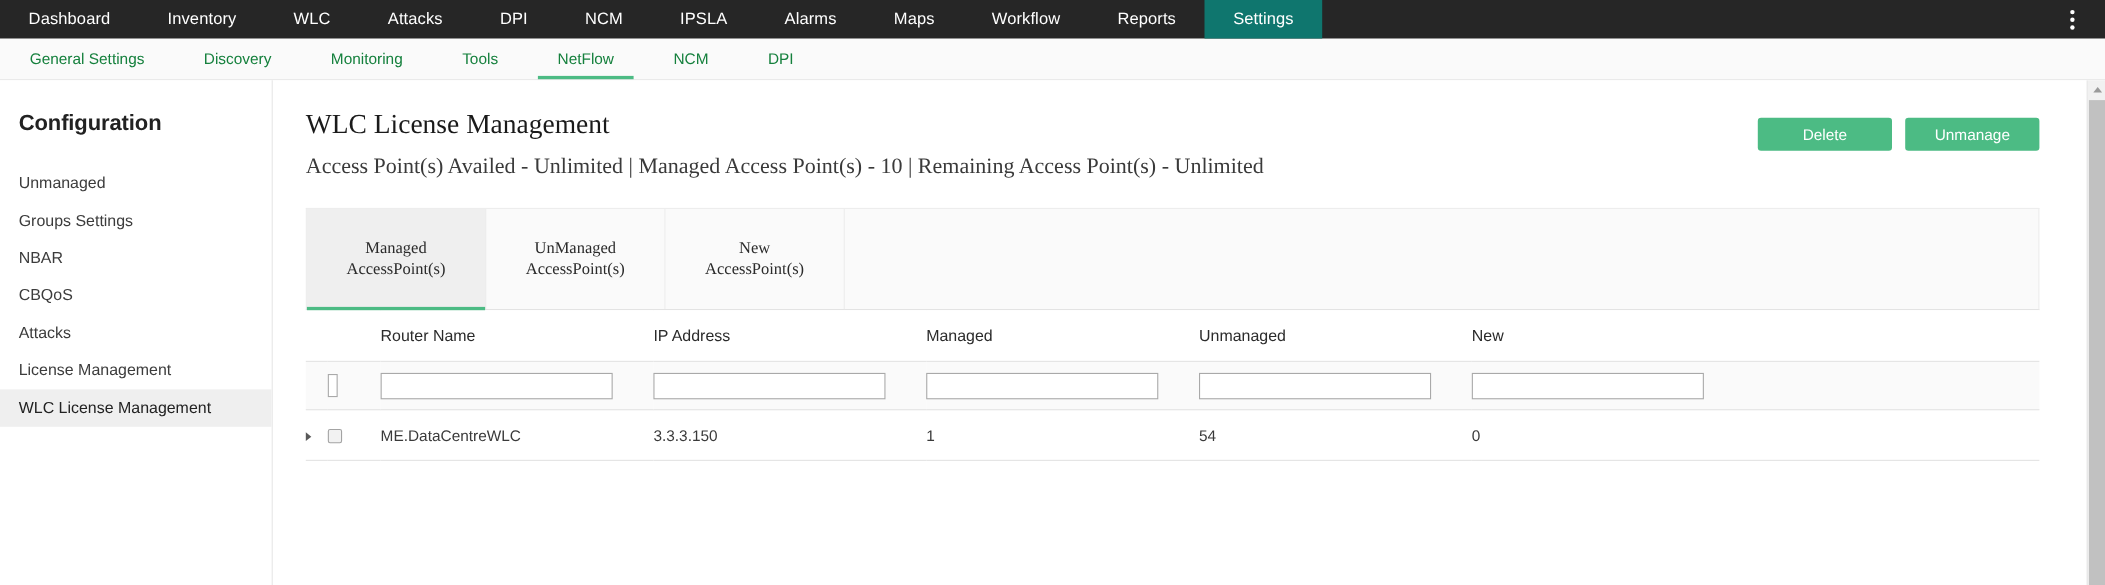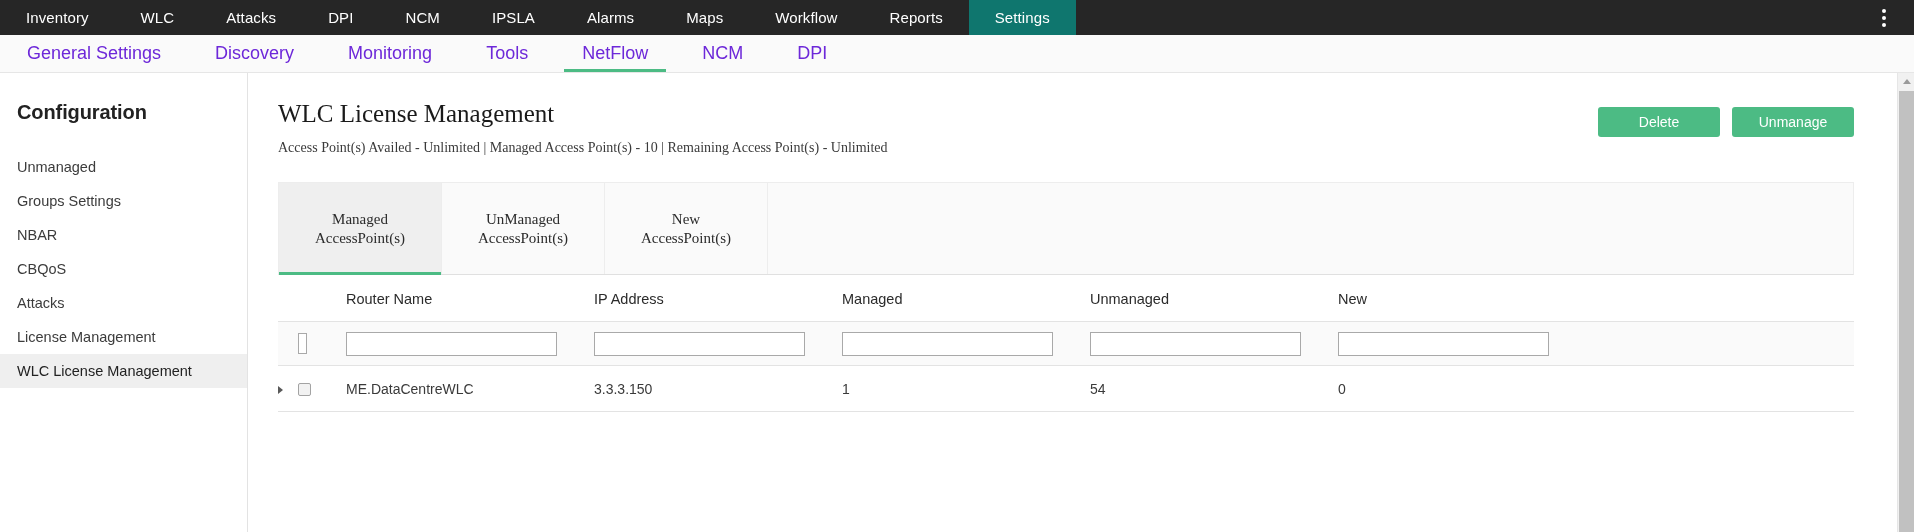--- a/index.html
+++ b/index.html
@@ -49,22 +49,22 @@
 
   
   .subnav {
     height: 38px;
     background: #fafafa;
     border-bottom: 1px solid #e6e6e6;
     display: flex;
     align-items: stretch;
   }
   .subnav-item {
-    font-size: 18px;
-    color: #6d28d9;
+    font-size: 14px;
+    color: #15803d;
     line-height: 37px;
     padding: 0 27px;
     white-space: nowrap;
     cursor: pointer;
     position: relative;
   }
   .subnav-item.active::after {
     content: "";
     position: absolute;
     left: 9px; right: 9px; bottom: 0;
@@ -116,21 +116,21 @@
     justify-content: space-between;
   }
   .page-title {
     font-family: "Liberation Serif", serif;
     font-size: 25px;
     color: #1a1a1a;
     line-height: 30px;
   }
   .page-sub {
     font-family: "Liberation Serif", serif;
-    font-size: 14px;
+    font-size: 20px;
     color: #3a3a3a;
     margin-top: 11px;
   }
   .head-actions { display: flex; gap: 12px; padding-top: 8px; padding-right: 30px; }
   .btn {
     background: #4cbb84;
     color: #ffffff;
     border: none;
     border-radius: 3px;
     font-size: 14px;
@@ -275,20 +275,21 @@
     height: 441px;
     background: #c1c1c1;
     cursor: pointer;
   }
 </style>
 </head>
 <body>
 
 <div class="topnav">
   <div id="topnav-items" style="display:flex">
+      <div class="topnav-item">Dashboard</div>
       <div class="topnav-item">Inventory</div>
       <div class="topnav-item">WLC</div>
       <div class="topnav-item">Attacks</div>
       <div class="topnav-item">DPI</div>
       <div class="topnav-item">NCM</div>
       <div class="topnav-item">IPSLA</div>
       <div class="topnav-item">Alarms</div>
       <div class="topnav-item">Maps</div>
       <div class="topnav-item">Workflow</div>
       <div class="topnav-item">Reports</div>

